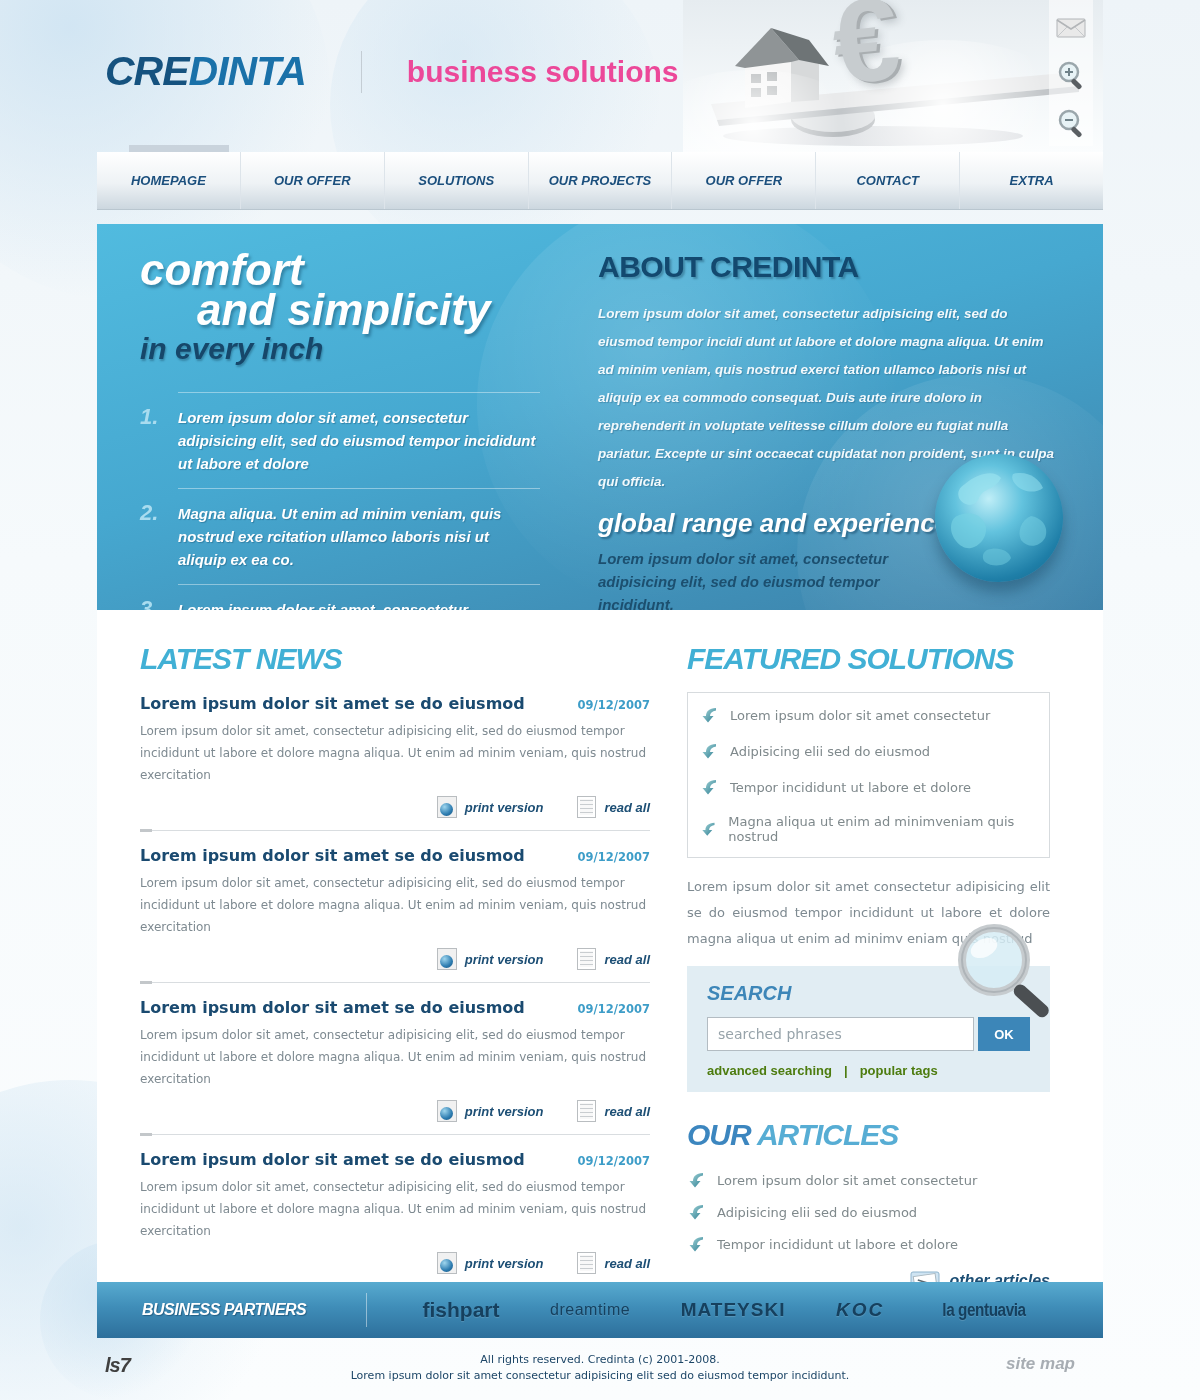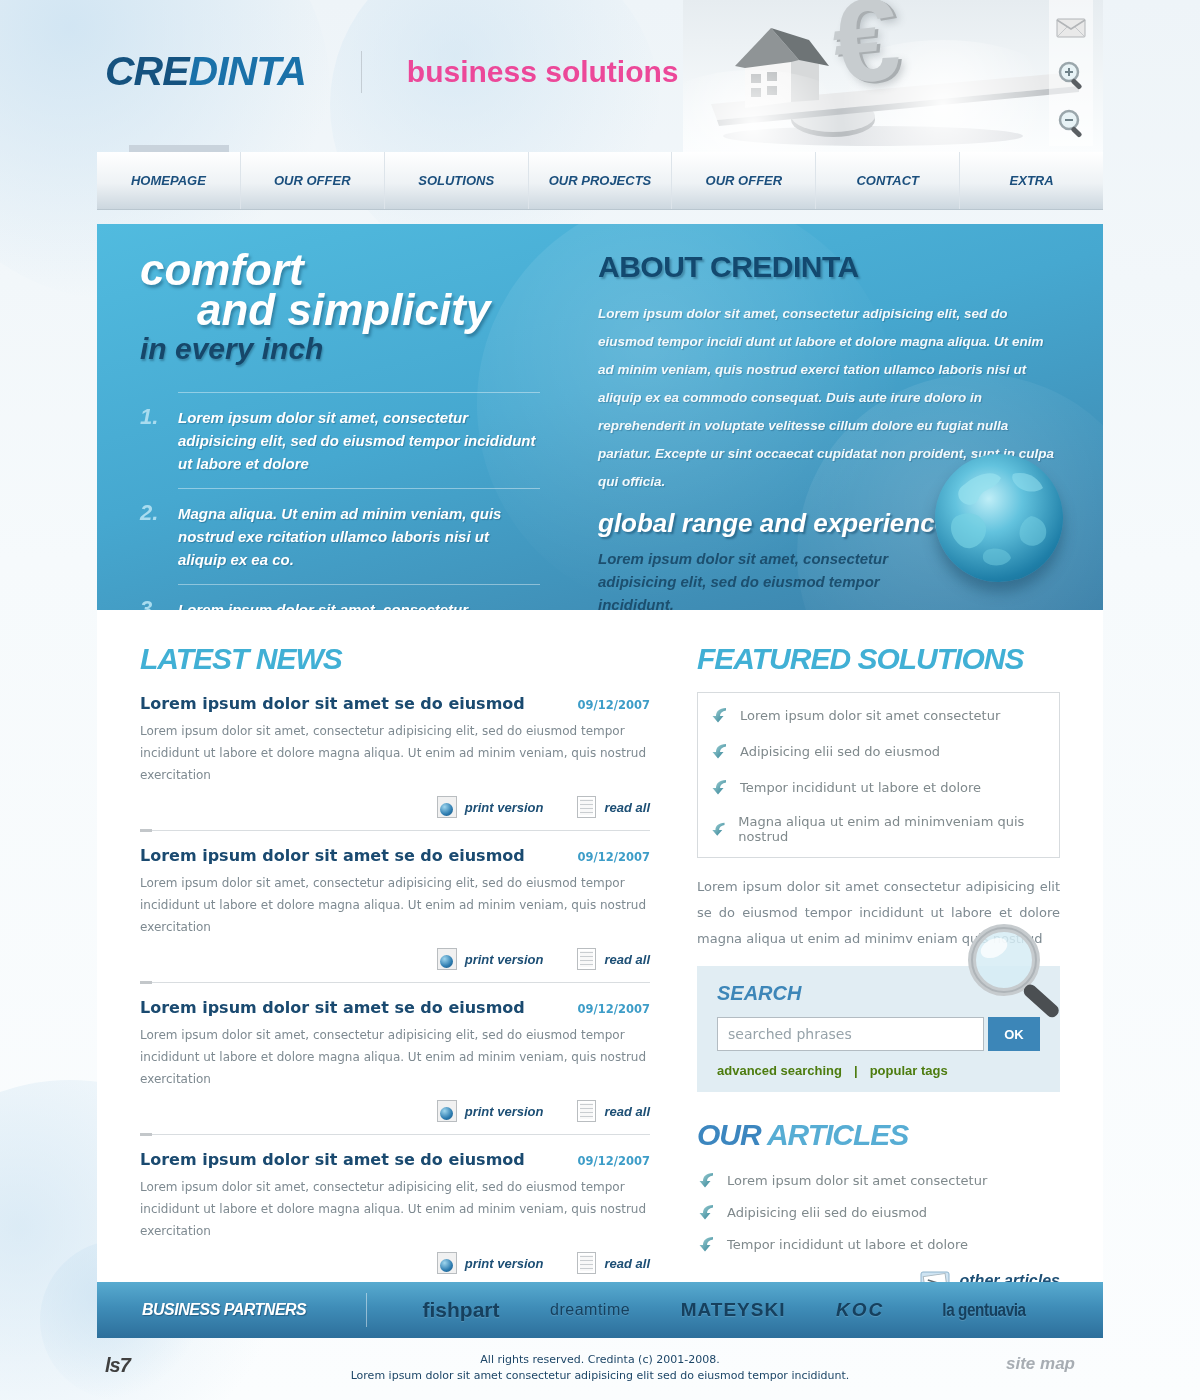--- a/index.html
+++ b/index.html
@@ -76,21 +76,21 @@
   .global-title { margin-top:12px; font-size:26px; font-weight:bold; font-style:italic; color:#fff;
     text-shadow:2px 2px 2px rgba(0,45,75,.4); }
   .global-body { margin-top:8px; width:310px; font-size:15px; font-weight:bold; font-style:italic;
     color:#1c4f6f; line-height:23px; }
   .globe { position:absolute; left:838px; top:230px; width:128px; height:128px; border-radius:50%;
     background:radial-gradient(circle at 42% 35%, #bfeef7 0%, #63c3de 30%, #1f7fa8 72%, #105e82 100%);
     box-shadow:0 10px 14px rgba(10,50,75,.35); }
   .globe svg { position:absolute; left:0; top:0; }
 
   
-  .main { background:#fff; height:672px; padding:32px 43px 0 43px; display:flex; gap:47px; overflow:hidden; }
+  .main { background:#fff; height:672px; padding:32px 43px 0 43px; display:flex; gap:37px; overflow:hidden; }
   .col-left { width:510px; flex:0 0 510px; }
   .col-right { width:363px; flex:0 0 363px; }
   .sec-title { font-size:30px; font-weight:bold; font-style:italic; letter-spacing:-1px; color:#41b0d5; }
   .sec-title .t-dark { color:#3c86bf; } .sec-title .t-light { color:#57add4; }
 
   .news-list { margin-top:18px; }
   .news-head { display:flex; justify-content:space-between; align-items:baseline; }
   .news-title { font-family:"DejaVu Sans", sans-serif; font-size:16px; font-weight:bold; color:#1a4a70; cursor:pointer; }
   .news-date { font-family:"DejaVu Sans", sans-serif; font-size:11.5px; font-weight:bold; color:#3d9dc8; }
   .news-body { font-family:"DejaVu Sans", sans-serif; font-size:12px; color:#7e8a91; line-height:22px; margin-top:7px; }

